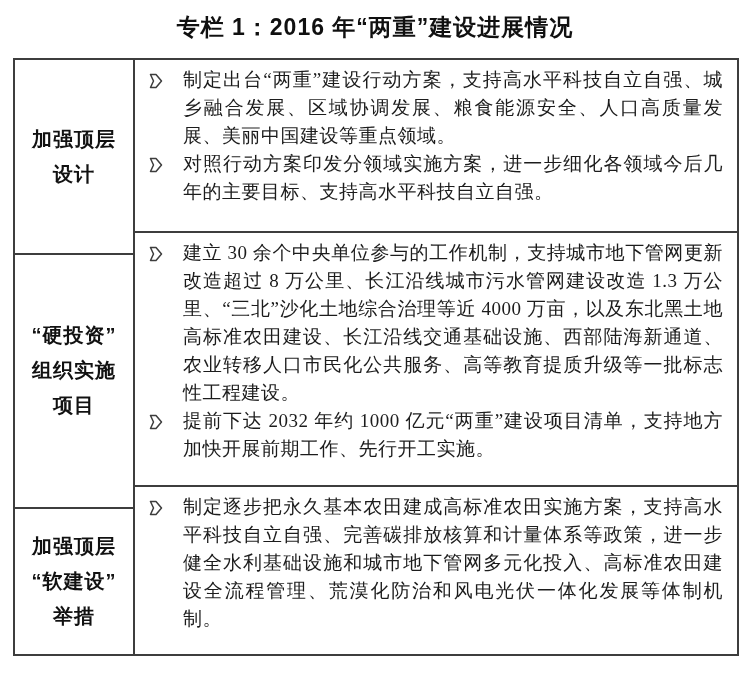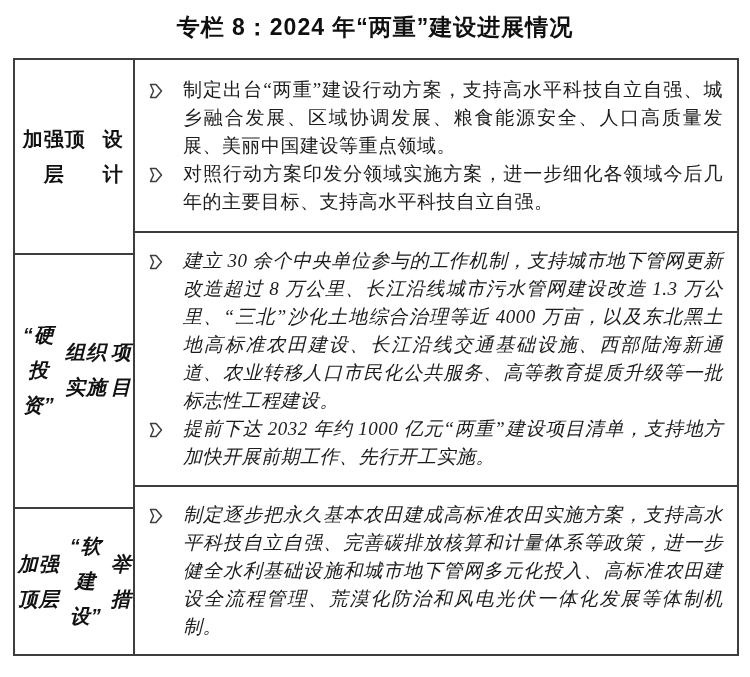--- a/index.html
+++ b/index.html
@@ -28,37 +28,36 @@
     box-sizing: border-box;
     border: 2px solid #3d3d3d;
     display: grid;
     grid-template-columns: 118px 1fr;
     grid-template-rows: 171px 254px 1fr;
     background: #ffffff;
   }
 
   .cell { box-sizing: border-box; }
   .cell.body-cell { border-left: 2px solid #3d3d3d; }
-  .row2 { border-top: 2px solid #3d3d3d; font-style: italic; }
+  .row2 { border-top: 2px solid #3d3d3d; }
 
   .label-cell {
-    display: flex; flex-direction: row;
+    display: flex; flex-direction: column;
     align-items: center; justify-content: center;
     text-align: center;
     font-weight: bold;
     font-size: 20px;
     line-height: 35px;
     letter-spacing: 1px;
     color: #111111;
     margin-top: 22px;
   }
 
   .body-cell {
     display: flex; flex-direction: column;
-    justify-content: center;
     padding: 6px 14px 6px 10px;
   }
 
   .bullet { display: flex; align-items: flex-start; }
   .bullet-icon-wrap {
     flex: 0 0 38px;
     padding-top: 7px;
     padding-left: 4px;
     box-sizing: border-box;
   }
@@ -73,21 +72,21 @@
     text-align: justify;
     text-justify: inter-character;
     color: #1c1c1c;
   }
 </style>
 </head>
 <body>
 
 <div class="page">
 
-  <div class="page-title">专栏 8：2024 年“两重”建设进展情况</div>
+  <div class="page-title">专栏 1：2016 年“两重”建设进展情况</div>
 
   <div class="box-table">
 
     <div class="cell label-cell">
       <span>加强顶层</span>
       <span>设计</span>
     </div>
     <div class="cell body-cell">
       <div class="bullet">
         <span class="bullet-icon-wrap">

